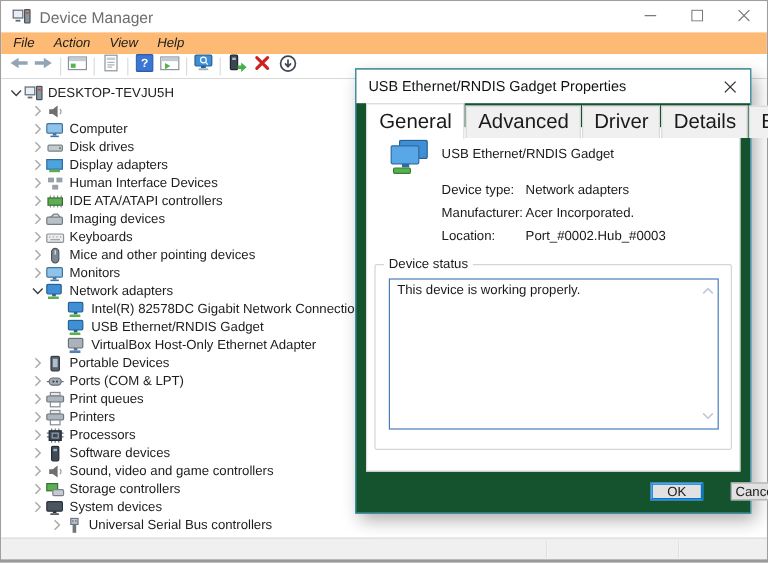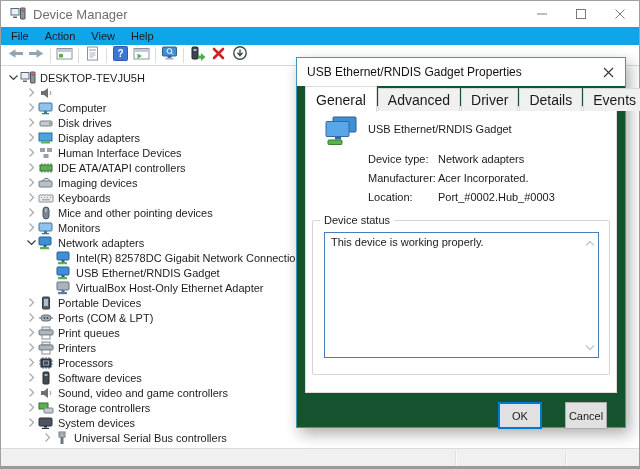--- a/index.html
+++ b/index.html
@@ -9,21 +9,21 @@
           background:#fff;border:1px solid #9f9f9f;border-bottom:3px solid #9a9a9a;
           display:flex;flex-direction:column;}
   
   .titlebar{height:26px;display:flex;align-items:center;background:#fff;flex:0 0 auto;}
   .app-icon{margin-left:9px;display:inline-flex;}
   .title-text{margin-left:7px;font-size:13px;color:#6e6e6e;}
   .win-controls{margin-left:auto;display:flex;height:100%;}
   .win-btn{width:39px;height:100%;display:flex;align-items:center;justify-content:center;}
   
   .menubar{height:18px;display:flex;align-items:center;font-size:11px;color:#1a1a1a;
-           padding-left:2px;flex:0 0 auto;background:#0ea5e9;}
+           padding-left:2px;flex:0 0 auto;background:#fdba74;font-style:italic;}
   .menu-item{padding:2px 8px;}
   
   .toolbar{height:20px;display:flex;align-items:center;padding-left:4px;flex:0 0 auto;
            border-bottom:1px solid #d9d9d9;background:#fff;}
   .tb-btn{width:21px;height:18px;display:flex;align-items:center;justify-content:center;}
   .tb-sep{width:1px;height:15px;background:#dcdcdc;margin:0 3px;flex:0 0 auto;}
   
   .main{flex:1 1 auto;background:#fff;overflow:hidden;position:relative;}
   .tree{padding-top:4px;font-size:11px;color:#1c1c1c;}
   .tree-row{height:15px;display:flex;align-items:center;white-space:nowrap;}
@@ -33,39 +33,39 @@
   
   .statusbar{height:17px;background:#f0f0f0;border-top:1px solid #dcdcdc;flex:0 0 auto;position:relative;}
   .status-sep{position:absolute;top:2px;bottom:1px;width:1px;background:#e0e0e0;border-right:1px solid #fafafa;}
   
   .dialog{position:absolute;left:296px;top:57px;width:330px;height:371px;box-sizing:border-box;
           background:#14532d;border:1px solid #3f97b5;box-shadow:4px 6px 14px rgba(0,0,0,0.32);z-index:10;}
   .dlg-title{height:28px;background:#fff;display:flex;align-items:center;}
   .dlg-title-text{margin-left:10px;font-size:12px;color:#111;}
   .dlg-close{margin-left:auto;width:34px;height:100%;display:flex;align-items:center;justify-content:center;}
   .tabstrip{position:absolute;left:8px;top:30px;display:flex;align-items:flex-end;z-index:5;}
-  .tab{font-size:14px;color:#1a1a1a;padding:3px 9px 3px 9px;background:#f0f0f0;
+  .tab{font-size:17px;color:#1a1a1a;padding:3px 9px 3px 9px;background:#f0f0f0;
        border:1px solid #d9d9d9;border-bottom:none;margin-right:1px;text-align:center;}
   .tab.active{background:#fff;padding:5px 10px 4px 10px;margin-top:-3px;position:relative;z-index:6;margin-bottom:-1px;
        border-color:#dcdcdc;}
   .page{position:absolute;left:8px;top:48px;width:312px;height:287px;box-sizing:border-box;
         background:#fff;border:1px solid #dcdcdc;z-index:1;}
   .dev-icon{position:absolute;left:16px;top:9px;}
   .dev-name{position:absolute;left:62px;top:16px;font-size:11px;color:#1a1a1a;}
   .fld-label{position:absolute;left:62px;font-size:11px;color:#1a1a1a;}
   .fld-value{position:absolute;left:132px;font-size:11px;color:#1a1a1a;}
   .group{position:absolute;left:6px;right:6px;top:113px;height:153px;border:1px solid #d5d5d5;border-radius:2px;}
   .group-label{position:absolute;top:-7px;left:7px;background:#fff;padding:0 4px;font-size:11px;color:#1a1a1a;}
   .status-box{position:absolute;left:11px;right:10px;top:11px;height:126px;box-sizing:border-box;
               border:1px solid #4a7ebb;background:#fff;font-size:11px;color:#1a1a1a;padding:3px 18px 3px 6px;}
   .scroll-up{position:absolute;right:3px;top:4px;}
   .scroll-down{position:absolute;right:3px;bottom:4px;}
   .dlg-buttons{position:absolute;left:0;right:0;top:344px;height:22px;}
-  .btn{position:absolute;box-sizing:border-box;height:27px;font-size:11px;color:#1a1a1a;
-       background:#e1e1e1;border:1px solid #adadad;display:flex;align-items:center;justify-content:center;}
+  .btn{position:absolute;box-sizing:border-box;height:15px;font-size:11px;color:#1a1a1a;
+       background:#e1e1e1;border:1px solid #adadad;display:flex;align-items:center;justify-content:center;margin-left:44px;}
   .btn-ok{left:201px;width:44px;border:1px solid #0078d7;box-shadow:inset 0 0 0 1px #0078d7;}
   .btn-cancel{left:268px;width:42px;}
 </style>
 </head>
 <body>
 
 <div class="window">
 
   <div class="titlebar">
     <span class="app-icon">

